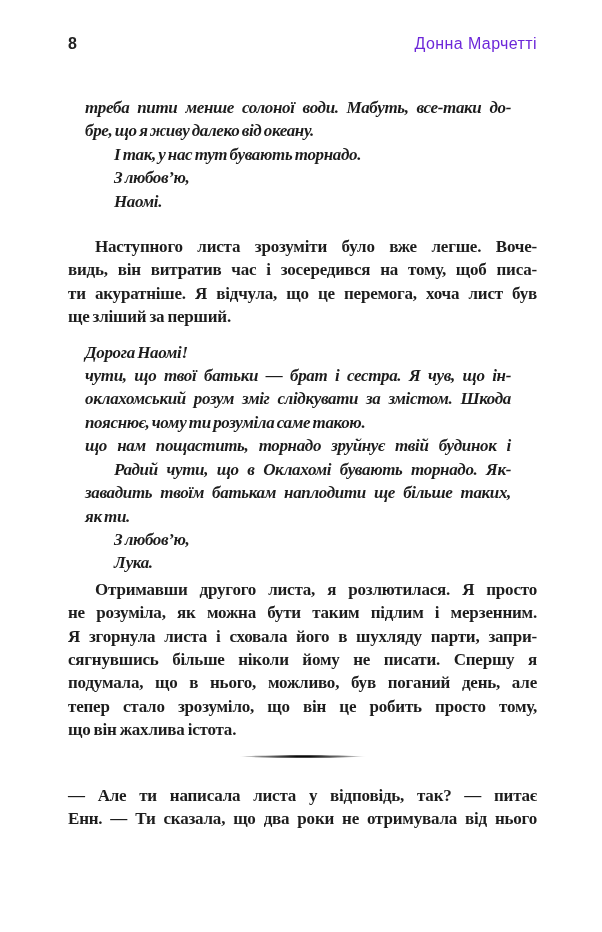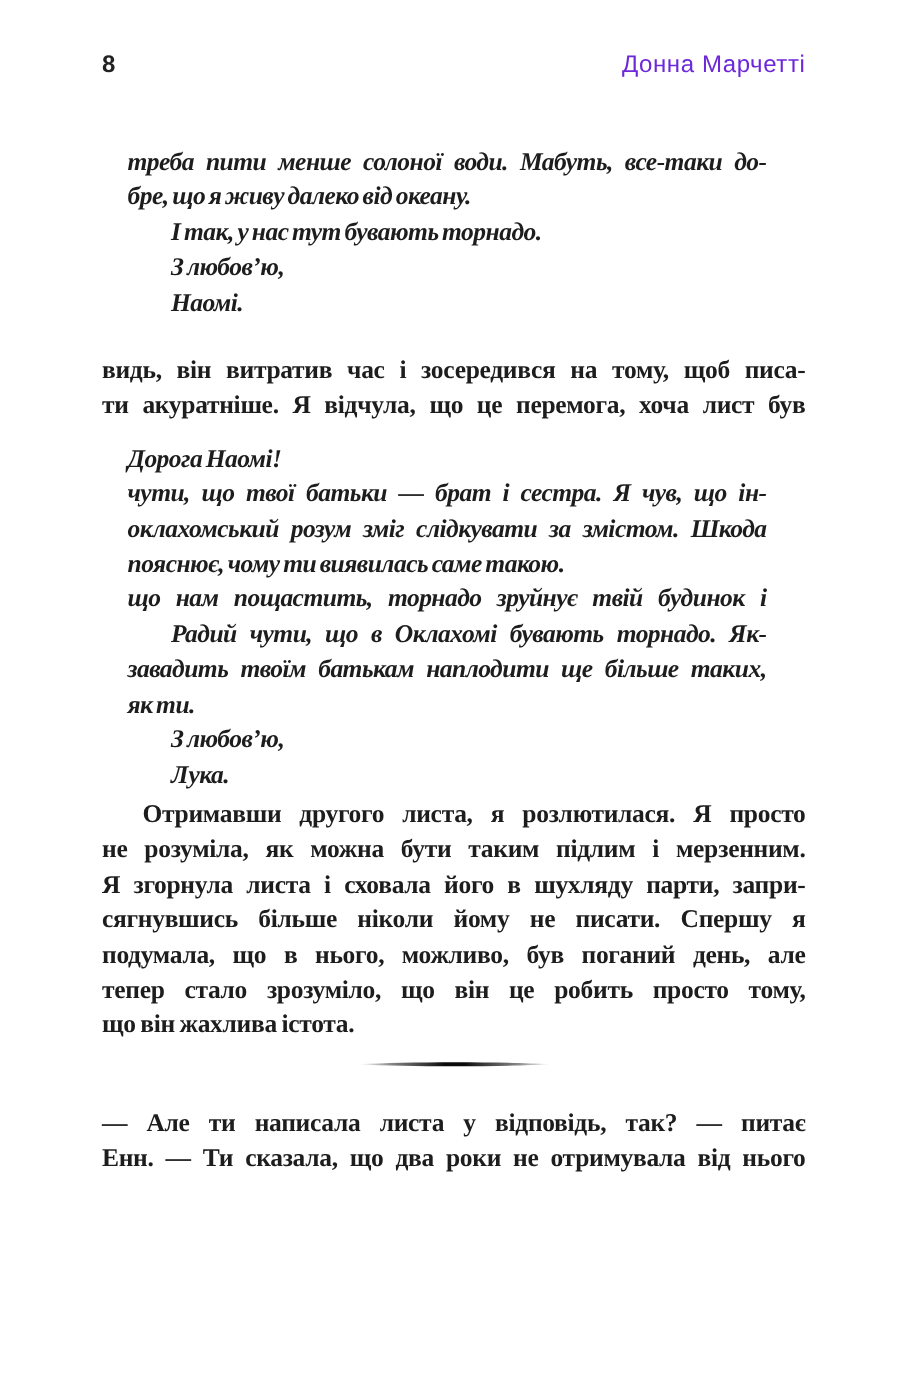--- a/index.html
+++ b/index.html
@@ -81,28 +81,30 @@
   </div>
   <div id="page-body">
       <div class="block letter">
         <div class="ln">треба пити менше солоної води. Мабуть, все-таки до-</div>
         <div class="ln end">бре, що я живу далеко від океану.</div>
         <div class="ln ind end">І так, у нас тут бувають торнадо.</div>
         <div class="ln ind end">З любов’ю,</div>
         <div class="ln ind end">Наомі.</div>
       </div>
       <div class="block para">
+        <div class="ln ind">Наступного листа зрозуміти було вже легше. Воче-</div>
         <div class="ln">видь, він витратив час і зосередився на тому, щоб писа-</div>
         <div class="ln">ти акуратніше. Я відчула, що це перемога, хоча лист був</div>
+        <div class="ln end">ще зліший за перший.</div>
       </div>
       <div class="block letter">
         <div class="ln end">Дорога Наомі!</div>
         <div class="ln">чути, що твої батьки — брат і сестра. Я чув, що ін-</div>
         <div class="ln">оклахомський розум зміг слідкувати за змістом. Шкода</div>
-        <div class="ln end">пояснює, чому ти виявилась саме такою.</div>
+        <div class="ln end">пояснює, чому ти розуміла саме такою.</div>
         <div class="ln">що нам пощастить, торнадо зруйнує твій будинок і</div>
         <div class="ln ind">Радий чути, що в Оклахомі бувають торнадо. Як-</div>
         <div class="ln">завадить твоїм батькам наплодити ще більше таких,</div>
         <div class="ln end">як ти.</div>
         <div class="ln ind end">З любов’ю,</div>
         <div class="ln ind end">Лука.</div>
       </div>
       <div class="block para">
         <div class="ln ind">Отримавши другого листа, я розлютилася. Я просто</div>
         <div class="ln">не розуміла, як можна бути таким підлим і мерзенним.</div>

